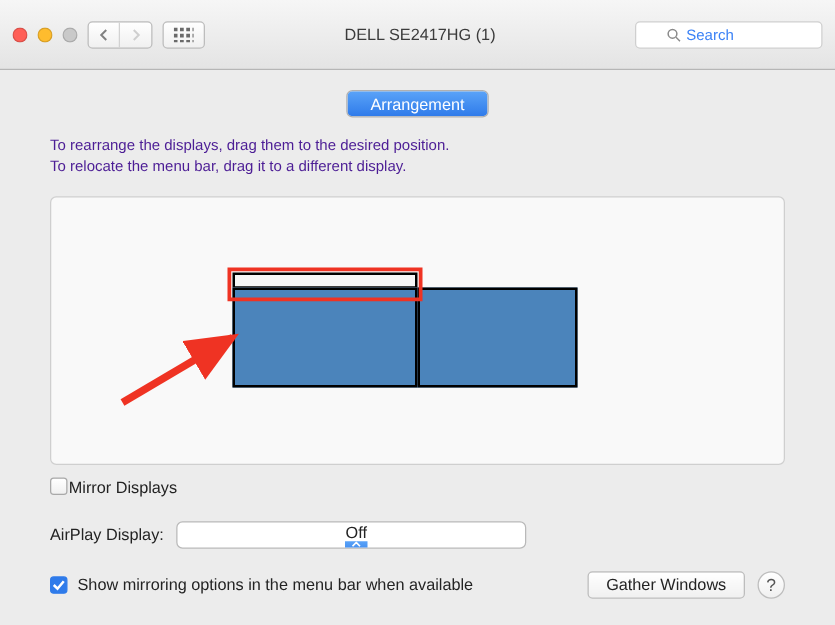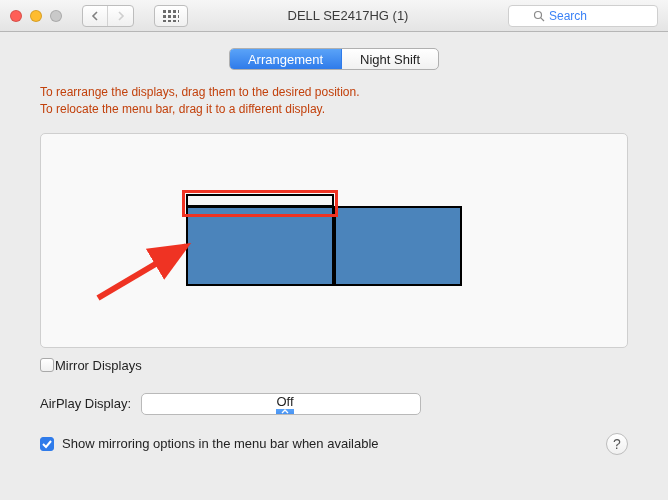--- a/index.html
+++ b/index.html
@@ -8,27 +8,27 @@
     width: 668px;
     height: 500px;
     background: #ececec;
     font-family: -apple-system, "Helvetica Neue", Arial, sans-serif;
     font-size: 13px;
     color: #232323;
     overflow: hidden;
   }
   
   .titlebar {
-    height: 32px;
+    height: 56px;
     background: linear-gradient(#f6f6f6, #e4e4e4);
     border-bottom: 1px solid #b6b6b6;
     display: flex;
     align-items: center;
     padding: 0 10px;
-    gap: 20px;
+    gap: 8px;
   }
   .traffic { display: flex; gap: 8px; align-items: center; }
   .tl { width: 12px; height: 12px; border-radius: 50%; border: 0.5px solid rgba(0,0,0,0.15); }
   .tl.red { background: #ff5f57; }
   .tl.yel { background: #febc2e; }
   .tl.grn { background: #c9c9c9; }
   .navseg, .gridbtn {
     height: 22px;
     border: 1px solid #bdbdbd;
     border-radius: 4px;
@@ -65,21 +65,21 @@
   }
   .seg:last-child { border-right:none; }
   .seg.active {
     background: linear-gradient(#5aa3f8,#2f7bea);
     color:#fff; border-right-color:#2f7bea;
   }
   
   .panel {
     margin: 14px 40px 0 40px;
   }
-  .instructions { font-size:12px; color:#c2410c; line-height:1.45; }
+  .instructions { font-size:12px; color:#4c1d95; line-height:1.45; }
   .arrange-box {
     margin-top:14px;
     height: 215px;
     border:1px solid #cfcfcf;
     border-radius:5px;
     background:#f9f9f9;
     position:relative;
     overflow:hidden;
   }
   
@@ -205,21 +205,20 @@
       <circle cx="5" cy="5" r="3.5" fill="none" stroke="#8a8a8a" stroke-width="1.2"></circle>
       <line x1="7.8" y1="7.8" x2="11" y2="11" stroke="#8a8a8a" stroke-width="1.2"></line>
     </svg>
     <span>Search</span>
   </div>
 </div>
 
 <div class="tabs">
   <div class="segctrl">
     <div class="seg active">Arrangement</div>
-    <div class="seg">Night Shift</div>
   </div>
 </div>
 
 <div class="panel">
   <div class="instructions">
     <div>To rearrange the displays, drag them to the desired position.</div>
     <div>To relocate the menu bar, drag it to a different display.</div>
   </div>
 
   <div class="arrange-box">
@@ -262,16 +261,17 @@
 
   <div class="footer">
     <span class="mac-checkbox checked">
       <svg width="10" height="10" viewBox="0 0 10 10">
           <path d="M1 5 L4 8 L9 2" stroke="#fff" stroke-width="2" fill="none"></path>
         </svg>
     </span>
     <span>Show mirroring options in the menu bar when available</span>
 
     <div class="footer-right">
+      <div class="btn">Gather Windows</div>
       <div class="help-btn">?</div>
     </div>
   </div>
 </div>
 
 </body></html>

